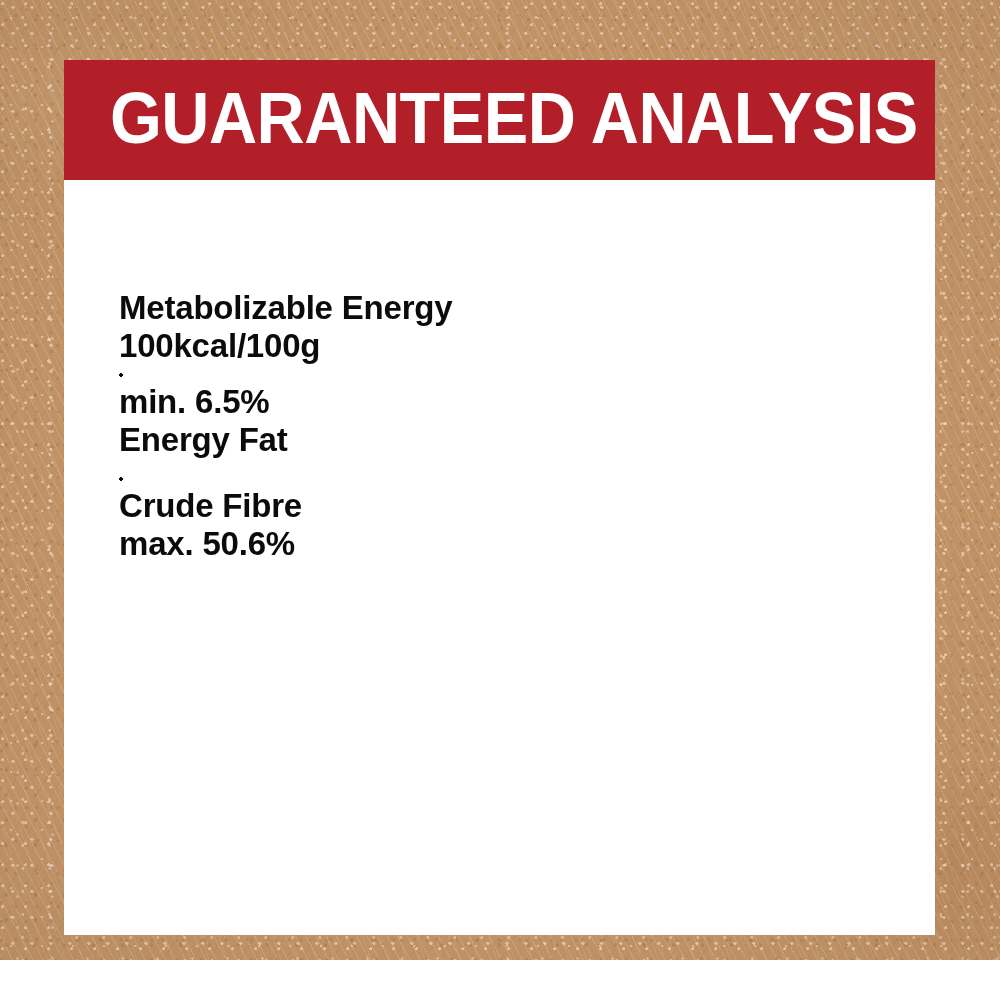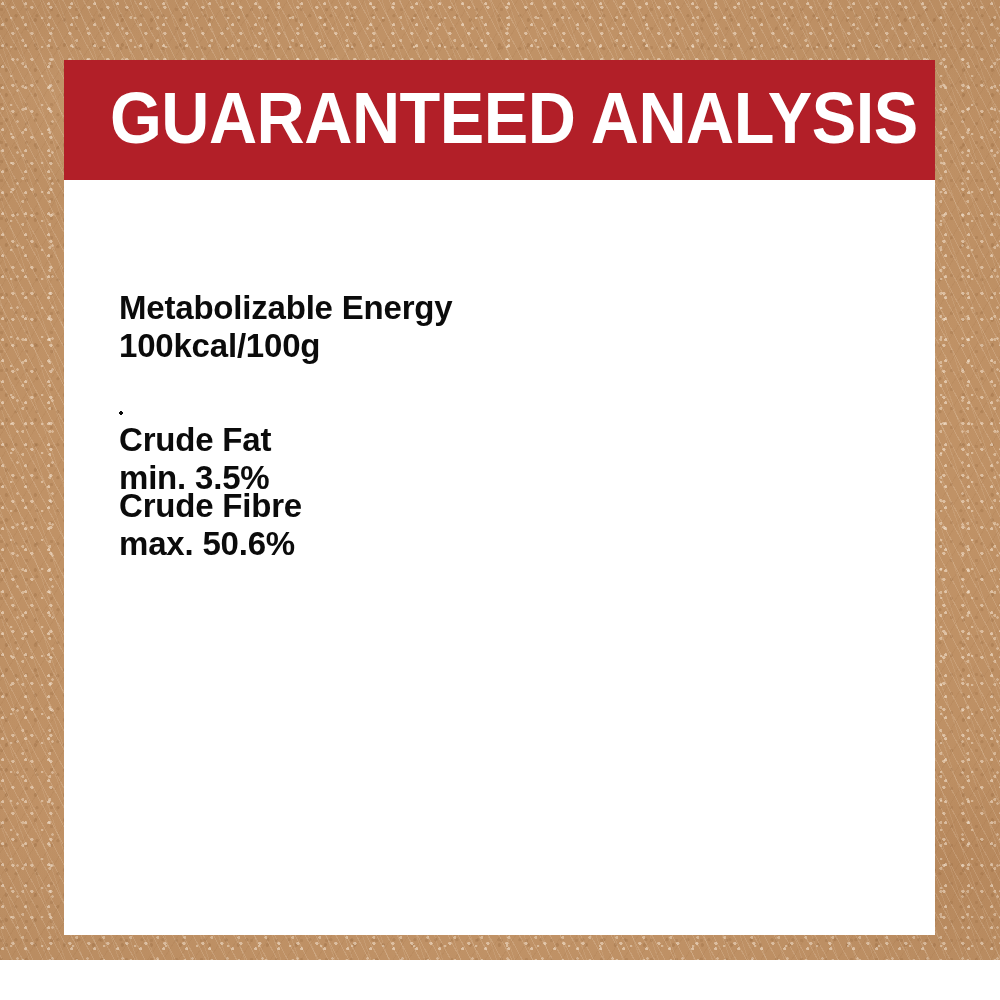--- a/index.html
+++ b/index.html
@@ -167,26 +167,26 @@
   <div class="rows">
 
     <div class="row">
       <span class="label">Metabolizable Energy</span>
       <span class="leader"></span>
       <span class="value">100kcal/100g</span>
     </div>
 
     <div class="row">
       <span class="leader"></span>
+      <span class="value">min. 6.5%</span>
     </div>
 
     <div class="row">
-      <span class="label">Crude Fat</span>
+      <span class="label">Energy Fat</span>
       <span class="leader"></span>
-      <span class="value">min. 3.5%</span>
     </div>
 
     <div class="row">
       <span class="label">Crude Fibre</span>
       <span class="leader"></span>
       <span class="value">max. 50.6%</span>
     </div>
 
   </div>
 

